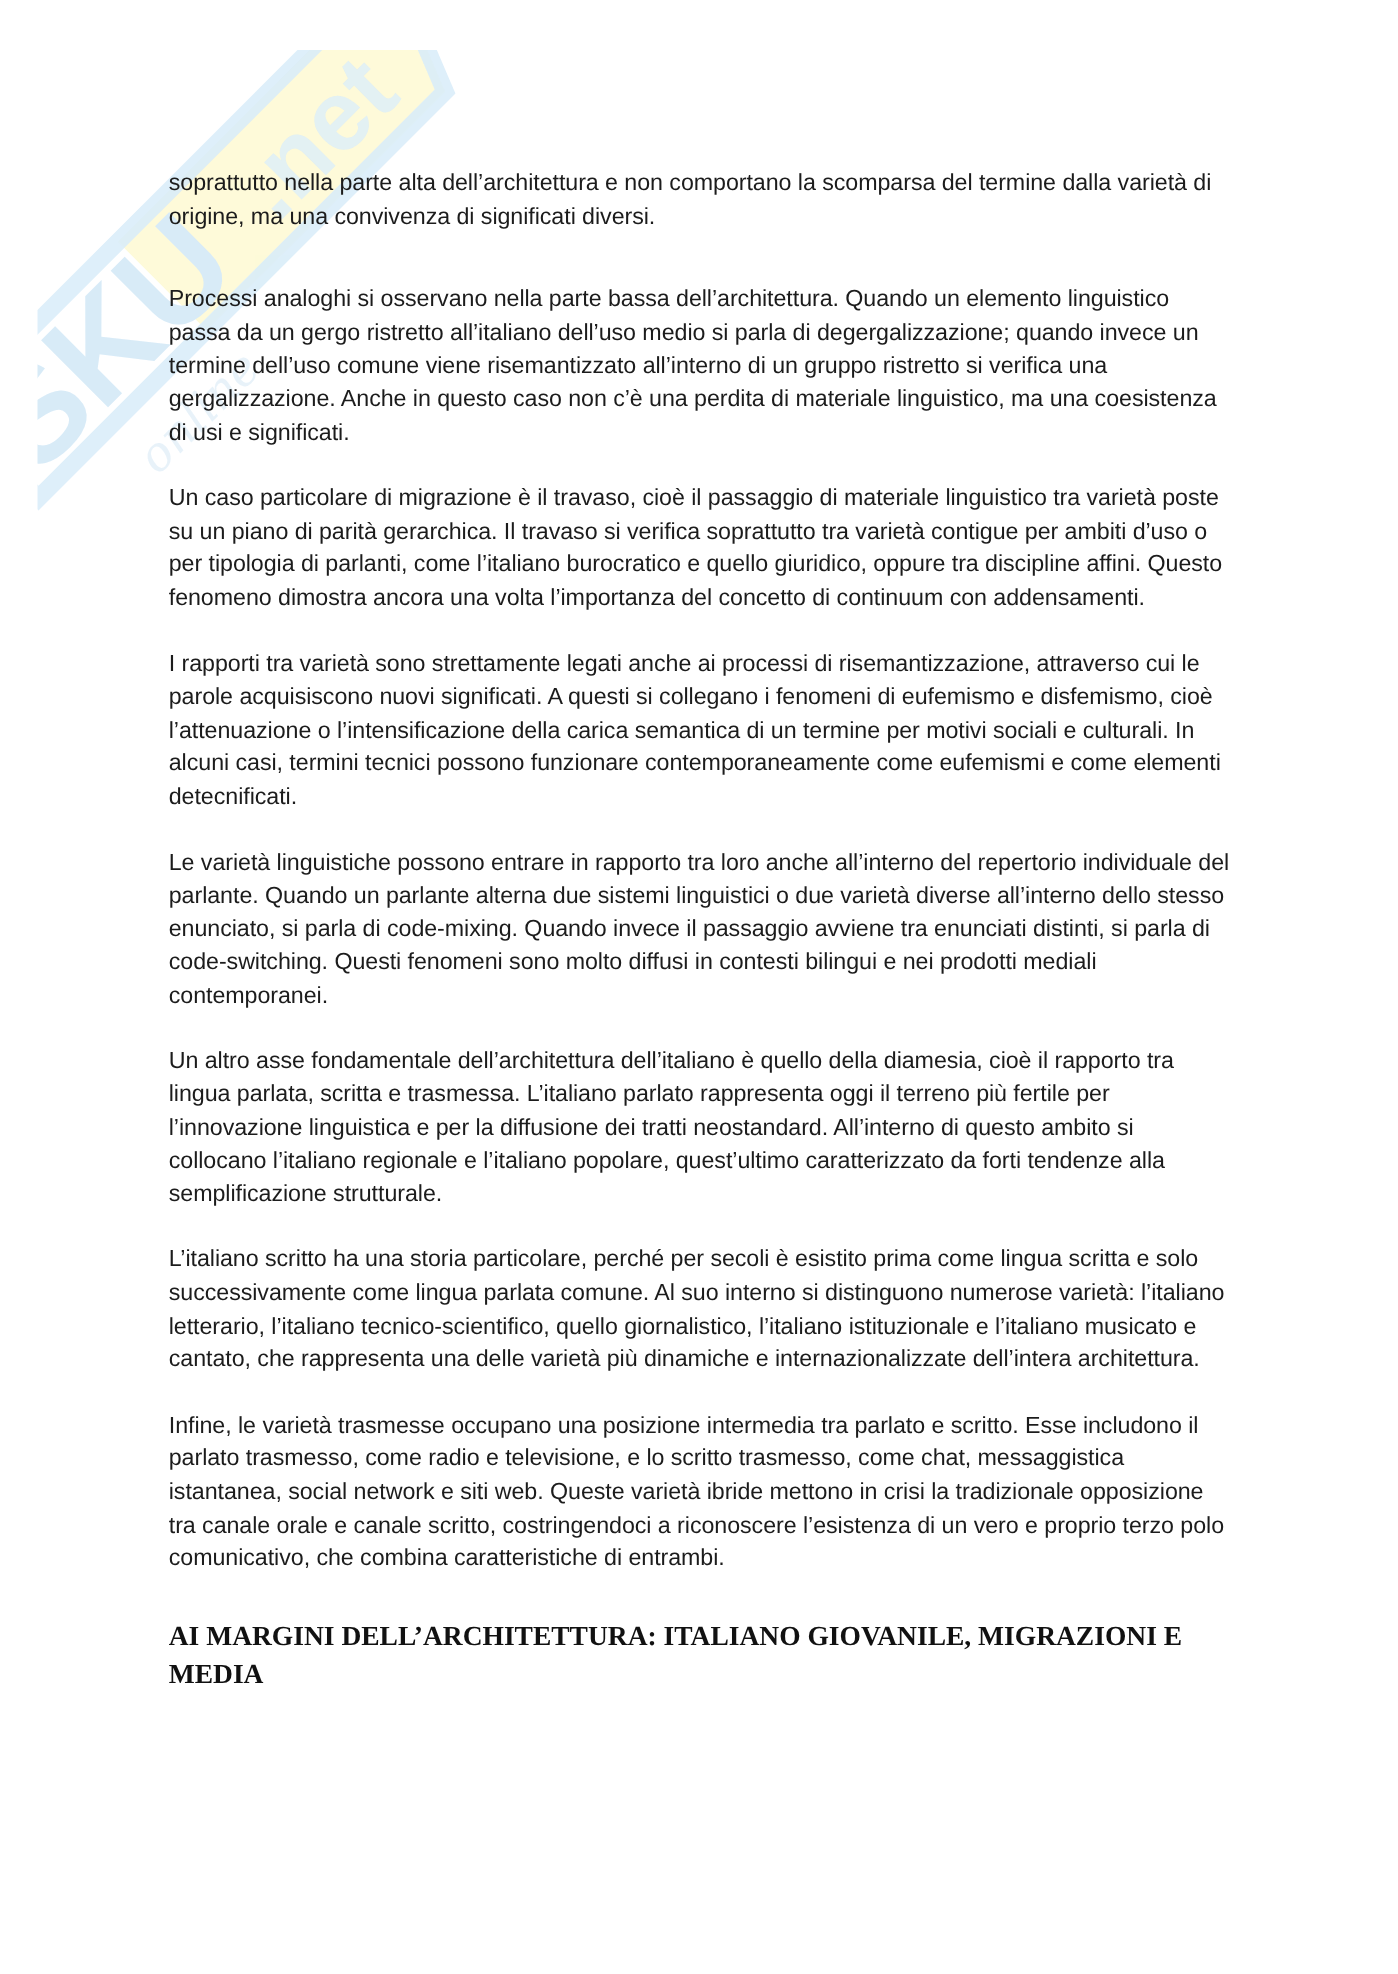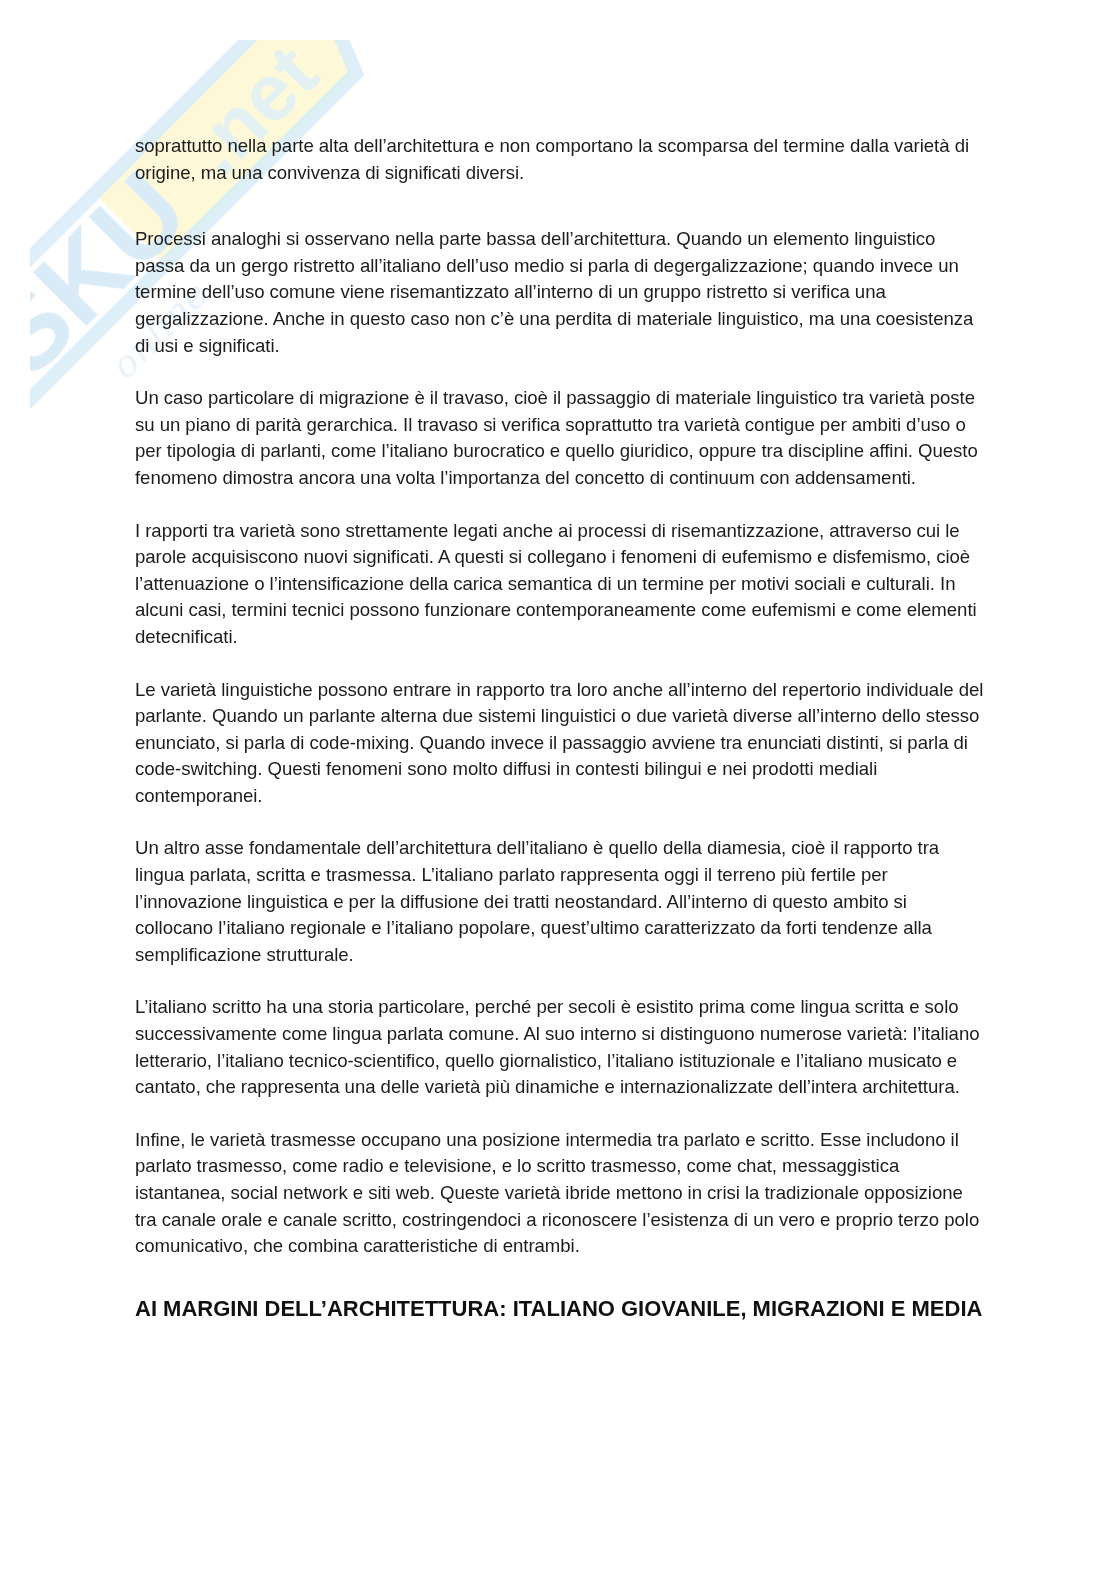--- a/index.html
+++ b/index.html
@@ -37,20 +37,21 @@
       margin: 0 0 26px 0;
       letter-spacing: -0.05px;
     }
     .para.p0 { margin-bottom: 40px; }
     .heading {
       font-weight: bold;
       font-size: 22px;
       line-height: 30px;
       margin: 34px 0 0 0;
       color: #111111;
+      font-family: Liberation Serif, serif;
     }
   </style>
 </head>
 <body>
 
 <svg class="watermark" viewBox="0 0 440 420" xmlns="http://www.w3.org/2000/svg">
   <g transform="rotate(-45 220 210)" opacity="0.9">
 
     <path d="M150 60 L420 60 L440 110 L420 160 L150 160 Z" fill="#fdf8cc" opacity="0.85"></path>
 

